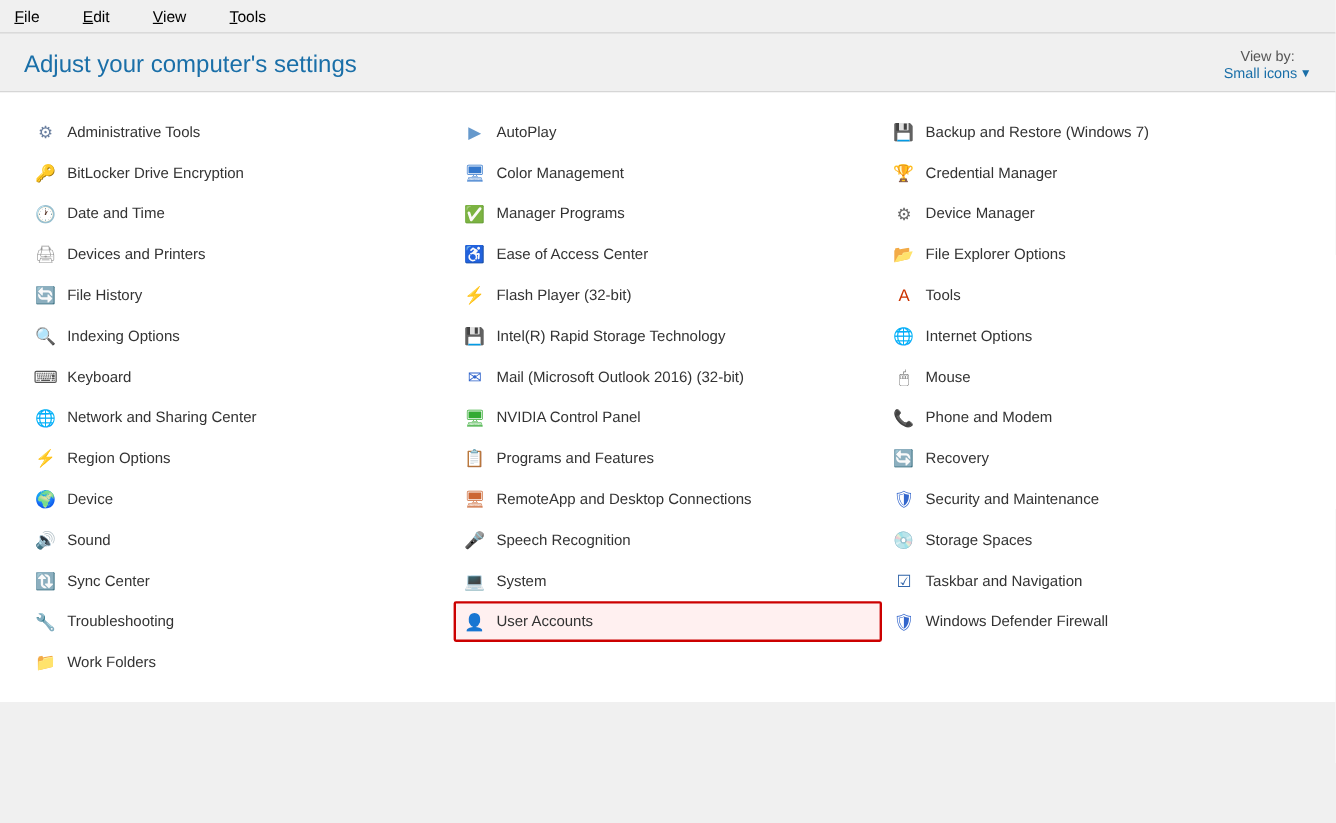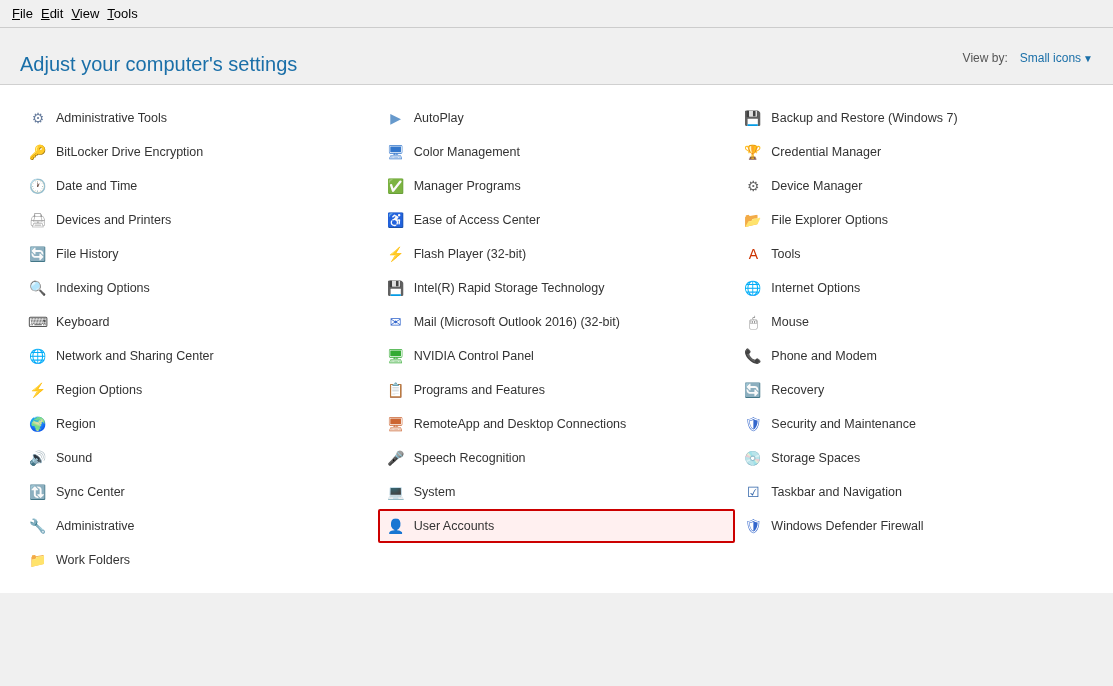--- a/index.html
+++ b/index.html
@@ -9,21 +9,21 @@
       font-size: 13px;
       color: #333;
       width: 1113px;
       min-height: 686px;
       overflow: hidden;
     }
     .menubar {
       background: #f0f0f0;
       padding: 4px 8px;
       display: flex;
-      gap: 0;
+      gap: 28px;
       border-bottom: 1px solid #ccc;
     }
     .menubar-item {
       cursor: pointer;
       padding: 2px 4px;
       font-size: 13px;
       color: #000;
     }
     .menubar-item u { text-decoration: underline; }
     .header-bar {
@@ -31,28 +31,28 @@
       padding: 12px 20px 8px 20px;
       display: flex;
       justify-content: space-between;
       align-items: center;
       border-bottom: 1px solid #d0d0d0;
     }
     .header-title {
       font-size: 20px;
       color: #1a6fa8;
       font-weight: 300;
-      margin-top: 13px;
     }
     .view-by {
       display: flex;
       align-items: center;
-      gap: 12px;
+      gap: 0;
       font-size: 12px;
       color: #555;
+      flex-direction: column;
     }
     .view-by-link {
       color: #1a6fa8;
       cursor: pointer;
       display: flex;
       align-items: center;
       gap: 2px;
     }
     .chevron {
       font-size: 10px;
@@ -204,33 +204,33 @@
       <div class="item">
         <span class="item-icon icon-box icon-network">🌐</span>
         <span class="item-label">Network and Sharing Center</span>
       </div>
       <div class="item">
         <span class="item-icon icon-box icon-power">⚡</span>
         <span class="item-label">Region Options</span>
       </div>
       <div class="item">
         <span class="item-icon icon-box icon-region">🌍</span>
-        <span class="item-label">Region</span>
+        <span class="item-label">Device</span>
       </div>
       <div class="item">
         <span class="item-icon icon-box icon-sound">🔊</span>
         <span class="item-label">Sound</span>
       </div>
       <div class="item">
         <span class="item-icon icon-box icon-sync">🔃</span>
         <span class="item-label">Sync Center</span>
       </div>
       <div class="item">
         <span class="item-icon icon-box icon-trouble">🔧</span>
-        <span class="item-label">Administrative</span>
+        <span class="item-label">Troubleshooting</span>
       </div>
       <div class="item">
         <span class="item-icon icon-box icon-work">📁</span>
         <span class="item-label">Work Folders</span>
       </div>
     </div>
     <div class="column">
       <div class="item">
         <span class="item-icon icon-box icon-autoplay">▶</span>
         <span class="item-label">AutoPlay</span>

